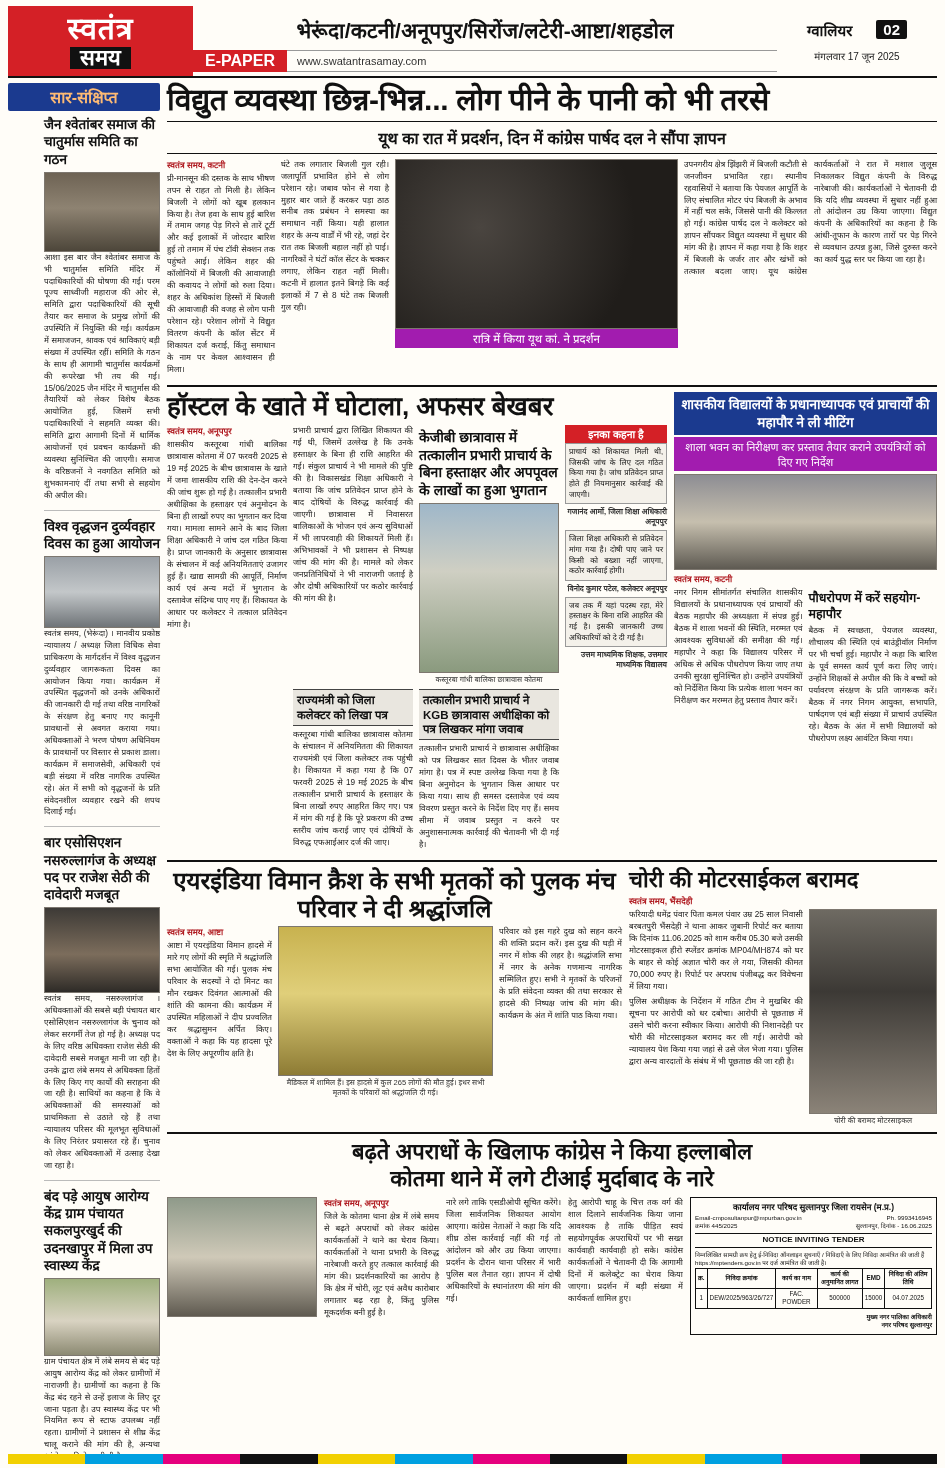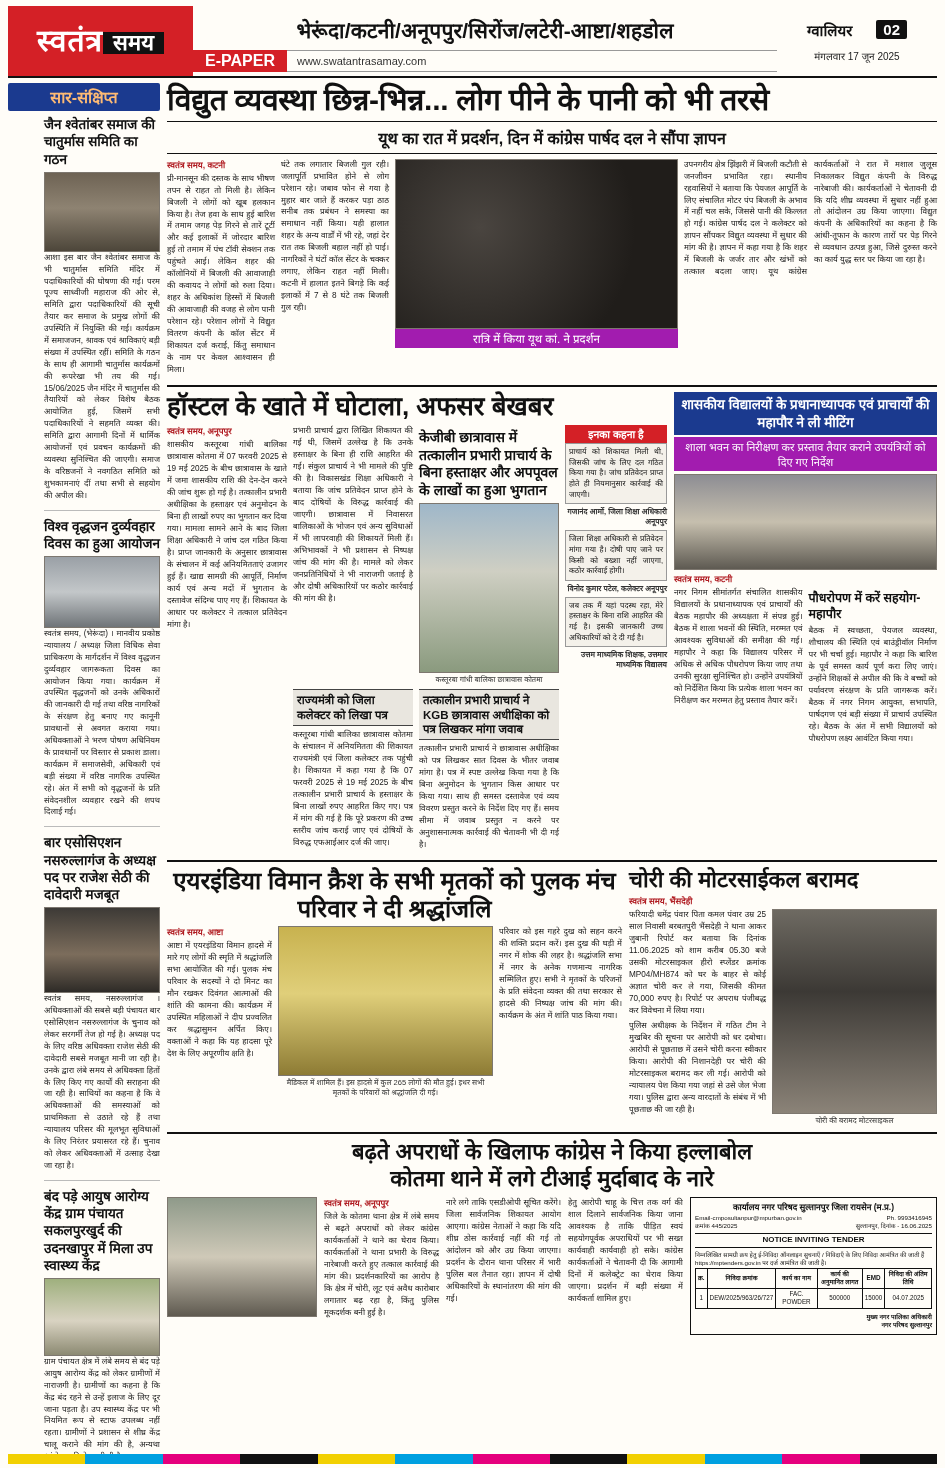--- a/index.html
+++ b/index.html
@@ -9,21 +9,21 @@
     background:#fffdf8;
     font-family:"Liberation Sans", sans-serif;
     color:#111;
     overflow:hidden;
   }
   .page { position:relative; width:945px; height:1468px; padding:6px 8px; }
 
   
   .masthead { display:flex; align-items:stretch; height:72px; border-bottom:2px solid #111; }
   .logo-box {
-    width:185px; background:#d42026; color:#fff; display:flex; flex-direction:row;
+    width:185px; background:#d42026; color:#fff; display:flex; flex-direction:column;
     align-items:center; justify-content:center; line-height:1.0; padding:4px 8px;
   }
   .logo-l1 { font-size:30px; font-weight:bold; letter-spacing:1px; }
   .logo-l2 { font-size:22px; font-weight:bold; background:#111; color:#fff; padding:0 10px; margin-top:3px;}
   .mh-center { flex:1; display:flex; flex-direction:column; }
   .mh-places { text-align:center; font-size:21px; font-weight:bold; padding:10px 4px 6px; letter-spacing:0.2px;}
   .mh-bar { display:flex; align-items:center; border-top:1px solid #999; border-bottom:1px solid #999; height:22px; }
   .mh-epaper { background:#d42026; color:#fff; font-size:16px; font-weight:bold; padding:2px 12px; margin-right:10px;}
   .mh-site { font-size:11px; color:#333; }
   .mh-right { width:160px; display:flex; flex-direction:column; align-items:center; justify-content:center; }
@@ -308,21 +308,21 @@
           <div class="byline" style="margin-top:3px">स्वतंत्र समय, भैंसदेही</div>
           <div style="display:flex;gap:6px;">
             <div style="flex:1">
               <div class="txt">
                   <p>फरियादी धमेंद्र पंवार पिता कमल पंवार उम्र 25 साल निवासी बरबतपुरी भैंसदेही ने थाना आकर जुबानी रिपोर्ट कर बताया कि दिनांक 11.06.2025 को शाम करीब 05.30 बजे उसकी मोटरसाइकल हीरो स्प्लेंडर क्रमांक MP04/MH874 को घर के बाहर से कोई अज्ञात चोरी कर ले गया, जिसकी कीमत 70,000 रुपए है। रिपोर्ट पर अपराध पंजीबद्ध कर विवेचना में लिया गया।</p>
                 </div>
               <div class="txt">
                   <p>पुलिस अधीक्षक के निर्देशन में गठित टीम ने मुखबिर की सूचना पर आरोपी को धर दबोचा। आरोपी से पूछताछ में उसने चोरी करना स्वीकार किया। आरोपी की निशानदेही पर चोरी की मोटरसाइकल बरामद कर ली गई। आरोपी को न्यायालय पेश किया गया जहां से उसे जेल भेजा गया। पुलिस द्वारा अन्य वारदातों के संबंध में भी पूछताछ की जा रही है।</p>
                 </div>
             </div>
-            <div style="width:165px">
+            <div style="width:128px">
               <div class="ph" style="height:205px;background:linear-gradient(180deg,#6e6a62 0%,#3c3935 40%,#8b8378 100%)"></div>
               <div class="imgcap">चोरी की बरामद मोटरसाइकल</div>
             </div>
           </div>
         </div>
       </div>
 
       <div class="sec4">
         <div class="h4-big">बढ़ते अपराधों के खिलाफ कांग्रेस ने किया हल्लाबोल</div>
         <div class="h4-big">कोतमा थाने में लगे टीआई मुर्दाबाद के नारे</div>

